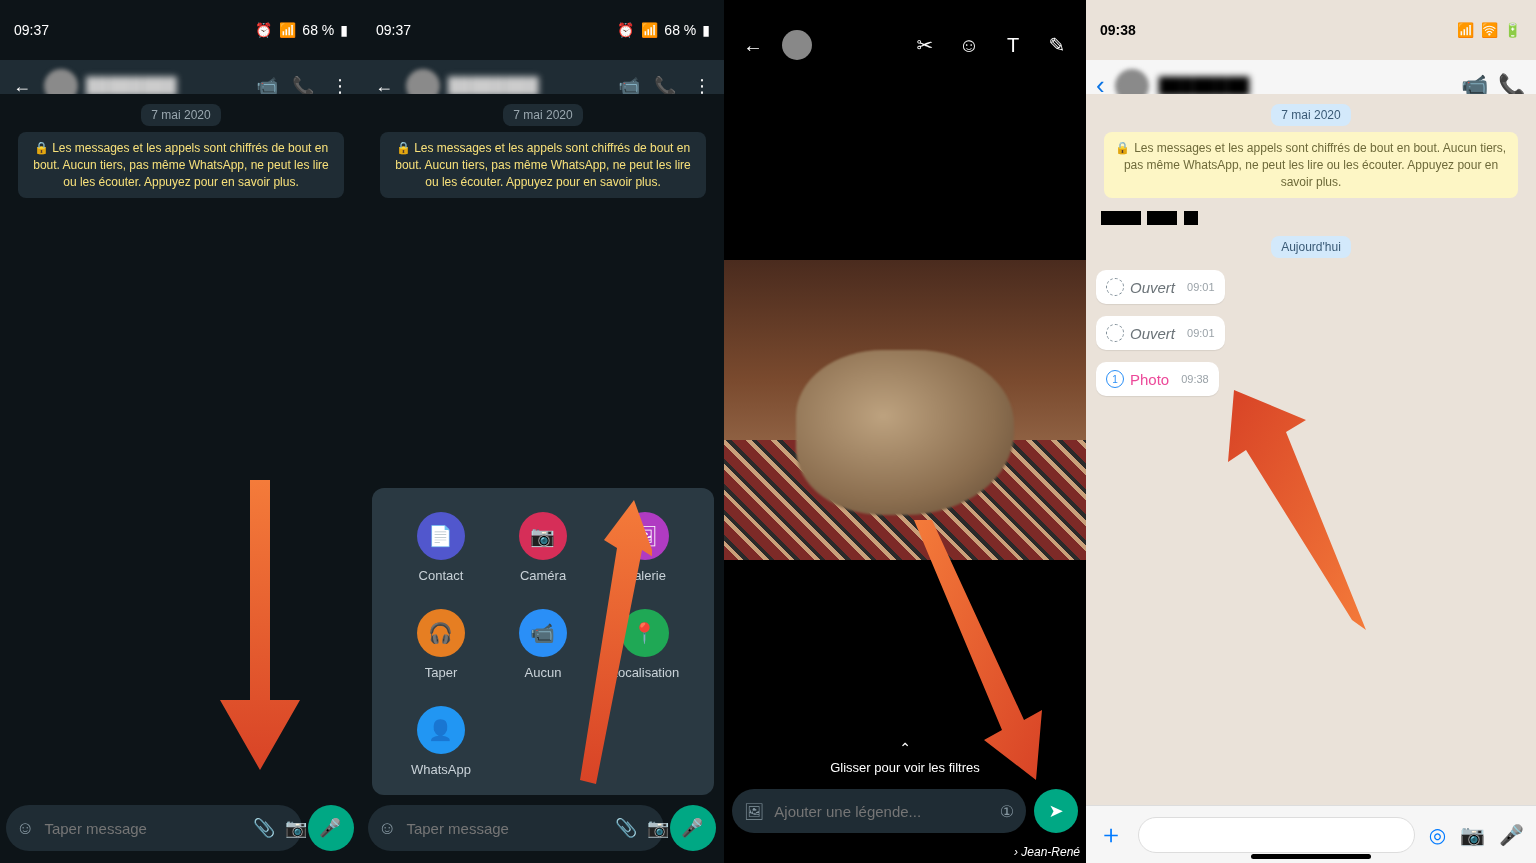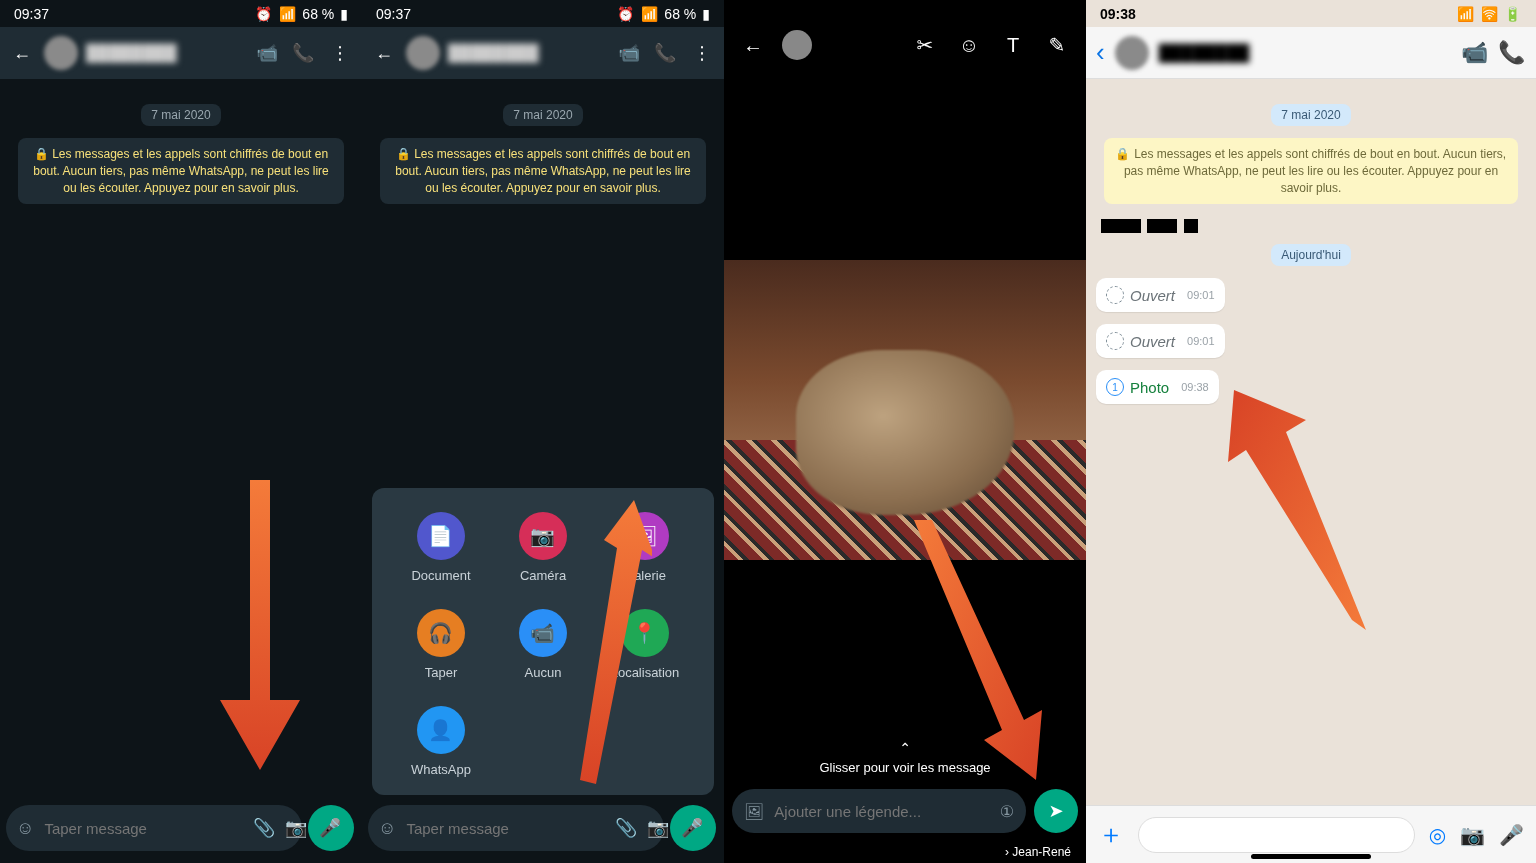--- a/index.html
+++ b/index.html
@@ -3,21 +3,21 @@
 <meta charset="utf-8">
 <style>
   * { box-sizing: border-box; margin: 0; padding: 0; }
   body { font-family: -apple-system, Helvetica, Arial, sans-serif; width: 1536px; height: 863px; display: flex; background: #000; overflow: hidden; }
   .panel { height: 863px; position: relative; overflow: hidden; }
   .p1, .p2 { width: 362px; background: #0d1418; }
   .p3 { width: 362px; background: #000; }
   .p4 { width: 450px; background: #eae2d9; }
 
   
-  .status { height: 27px; display: flex; justify-content: space-between; align-items: center; padding: 0 14px; font-size: 14px; }
+  .status { height: 60px; display: flex; justify-content: space-between; align-items: center; padding: 0 14px; font-size: 14px; }
   .status.dark { color: #fff; }
   .status.light { color: #000; font-weight: 600; }
   .status .right { display: flex; align-items: center; gap: 6px; }
 
   
   .hdr-dark { height: 52px; background: #1f2c34; display: flex; align-items: center; padding: 0 8px; color: #fff; gap: 8px; }
   .hdr-dark .avatar { width: 34px; height: 34px; border-radius: 50%; background: #8a8a8a; filter: blur(2px); }
   .hdr-dark .name { flex: 1; font-size: 16px; font-weight: 500; filter: blur(3px); color:#ccc;}
   .hdr-dark .icon { width: 28px; text-align: center; font-size: 18px; }
 
@@ -25,21 +25,21 @@
   .hdr-light { height: 52px; background: #f6f6f6; border-bottom: 1px solid #ddd; display: flex; align-items: center; padding: 0 10px; gap: 10px; color: #0b74e5; }
   .hdr-light .avatar { width: 34px; height: 34px; border-radius: 50%; background: #8a8a8a; filter: blur(2px); }
   .hdr-light .name { flex: 1; color: #000; font-size: 16px; font-weight: 600; filter: blur(3px); }
   .hdr-light .icon { font-size: 22px; color: #007aff; }
 
   
   .chat-dark { position: absolute; top: 94px; bottom: 74px; left: 0; right: 0; background: #0d1418; }
   .chat-light { position: absolute; top: 94px; bottom: 64px; left: 0; right: 0; background: #eae2d9; }
   .date-chip { display: block; margin: 10px auto 6px; background: #1f2c34; color: #9aa7af; font-size: 12px; padding: 4px 10px; border-radius: 8px; width: fit-content; }
   .chat-light .date-chip { background: #d3e9fb; color: #3a5a76; }
-  .enc { margin: 12px 18px; background: #1f2c34; color: #f7e07a; font-size: 12px; text-align: center; padding: 8px 10px; border-radius: 8px; line-height: 1.4; }
+  .enc { margin: 6px 18px; background: #1f2c34; color: #f7e07a; font-size: 12px; text-align: center; padding: 8px 10px; border-radius: 8px; line-height: 1.4; }
   .chat-light .enc { background: #fdf6c5; color: #6e6a3a; }
 
   
   .inbar { position: absolute; left: 6px; right: 60px; bottom: 12px; height: 46px; background: #1f2c34; border-radius: 24px; display: flex; align-items: center; padding: 0 10px; gap: 10px; color: #8596a0; }
   .inbar input { flex: 1; background: transparent; border: none; outline: none; color: #cfd8de; font-size: 15px; }
   .inbar .ic { font-size: 18px; }
   .fab { position: absolute; right: 8px; bottom: 12px; width: 46px; height: 46px; border-radius: 50%; background: #00a884; color: #fff; display: flex; align-items: center; justify-content: center; font-size: 18px; }
 
   
   .sheet { position: absolute; left: 10px; right: 10px; bottom: 68px; background: #2a3942; border-radius: 12px; padding: 24px 18px 18px; display: grid; grid-template-columns: repeat(3,1fr); row-gap: 26px; }
@@ -52,21 +52,21 @@
   .p3 .topbar .sp { flex: 1; }
   .p3 .topbar .ic { font-size: 20px; width: 30px; text-align: center; }
   .photo { position: absolute; top: 260px; left: 0; right: 0; height: 300px; background: linear-gradient(180deg,#4a2b1e 0%, #7a4a2e 40%, #b78d6a 100%); }
   .dog { position:absolute; left:20%; top:30%; width:60%; height:55%; background: radial-gradient(ellipse at 40% 40%, #bda27f 0%, #8c6f50 60%, #5d4631 100%); border-radius: 40% 45% 50% 40%; filter: blur(1px);}
   .rug { position:absolute; bottom:0; left:0; right:0; height:40%; background: repeating-linear-gradient(45deg,#7d2a27 0 10px,#caa07a 10px 14px,#2a2a2a 14px 18px);}
   .filters { position: absolute; bottom: 88px; left: 0; right: 0; color: #fff; text-align: center; font-size: 13px; }
   .filters .chev { display:block; font-size:14px; margin-bottom:4px;}
   .capbar { position: absolute; left: 8px; right: 60px; bottom: 30px; height: 44px; background: #1f2c34; border-radius: 24px; display: flex; align-items: center; padding: 0 12px; gap: 10px; color: #8596a0; }
   .capbar input { flex:1; background: transparent; border:none; outline:none; color:#cfd8de; font-size:15px;}
   .sendfab { position: absolute; right: 8px; bottom: 30px; width: 44px; height: 44px; border-radius: 50%; background: #00a884; color:#fff; display:flex; align-items:center; justify-content:center; font-size:18px;}
-  .recip { position:absolute; right:15px; bottom:4px; color:#fff; font-size:12px;}
+  .recip { position:absolute; right:6px; bottom:4px; color:#fff; font-size:12px;font-style:italic;}
 
   
   .msg { margin: 6px 10px; background: #fff; border-radius: 10px; padding: 8px 10px; display: inline-flex; align-items: center; gap: 6px; font-size: 15px; color: #333; box-shadow: 0 1px 1px rgba(0,0,0,.08); position: relative; }
   .msg .time { font-size: 11px; color: #9aa2a8; margin-left: 6px; }
   .msg .italic { font-style: italic; color: #6b7378; }
   .viewonce { width:18px; height:18px; border:1.5px dashed #7b8a94; border-radius:50%; display:inline-flex; align-items:center; justify-content:center; font-size:10px; color:#3b4a54;}
   .redact { display:inline-block; height:14px; background:#000; margin:0 1px; vertical-align:middle;}
 
   
   .iosbar { position:absolute; left:0; right:0; bottom:0; height:58px; background:#f6f6f6; border-top:1px solid #ddd; display:flex; align-items:center; padding:0 12px; gap:14px;}
@@ -143,21 +143,21 @@
     <span class="icon">⋮</span>
   </div>
   <div class="chat-dark">
     <span class="date-chip">7 mai 2020</span>
     <div class="enc">🔒 Les messages et les appels sont chiffrés de bout en bout. Aucun tiers, pas même WhatsApp, ne peut les lire ou les écouter. Appuyez pour en savoir plus.</div>
   </div>
 
   <div class="sheet">
     <div class="optn">
       <div class="circ" style="background:#5157cd">📄</div>
-      <span>Document</span>
+      <span>Contact</span>
     </div>
     <div class="optn">
       <div class="circ" style="background:#d62e58">📷</div>
       <span>Caméra</span>
     </div>
     <div class="optn">
       <div class="circ" style="background:#b03bc2">🖼</div>
       <span>Galerie</span>
     </div>
     <div class="optn">
@@ -208,21 +208,21 @@
     <span class="ic">✎</span>
   </div>
 
   <div class="photo">
     <div class="rug"></div>
     <div class="dog"></div>
   </div>
 
   <div class="filters">
     <span class="chev">⌃</span>
-    <span>Glisser pour voir les message</span>
+    <span>Glisser pour voir les filtres</span>
   </div>
 
   <div class="capbar">
     <span>🖼</span>
     <input placeholder="Ajouter une légende..." style="">
     <span>①</span>
   </div>
   <div class="sendfab">➤</div>
   <div class="recip">› <span>Jean-René</span></div>
 
@@ -270,21 +270,21 @@
       <span class="italic">Ouvert</span>
       <span class="time">09:01</span>
     </div></div>
     <div><div class="msg">
       <span class="viewonce"></span>
       <span class="italic">Ouvert</span>
       <span class="time">09:01</span>
     </div></div>
     <div><div class="msg">
       <span class="viewonce" style="border-style:solid;border-color:#2a8ff7;color:#2a8ff7">1</span>
-      <span style="color:#15803d">Photo</span>
+      <span style="color:#ec4899">Photo</span>
       <span class="time">09:38</span>
     </div></div>
   </div>
 
   <div class="iosbar">
     <span class="plus">＋</span>
     <div class="field"></div>
     <span class="ic">◎</span>
     <span class="ic">📷</span>
     <span class="ic">🎤</span>

